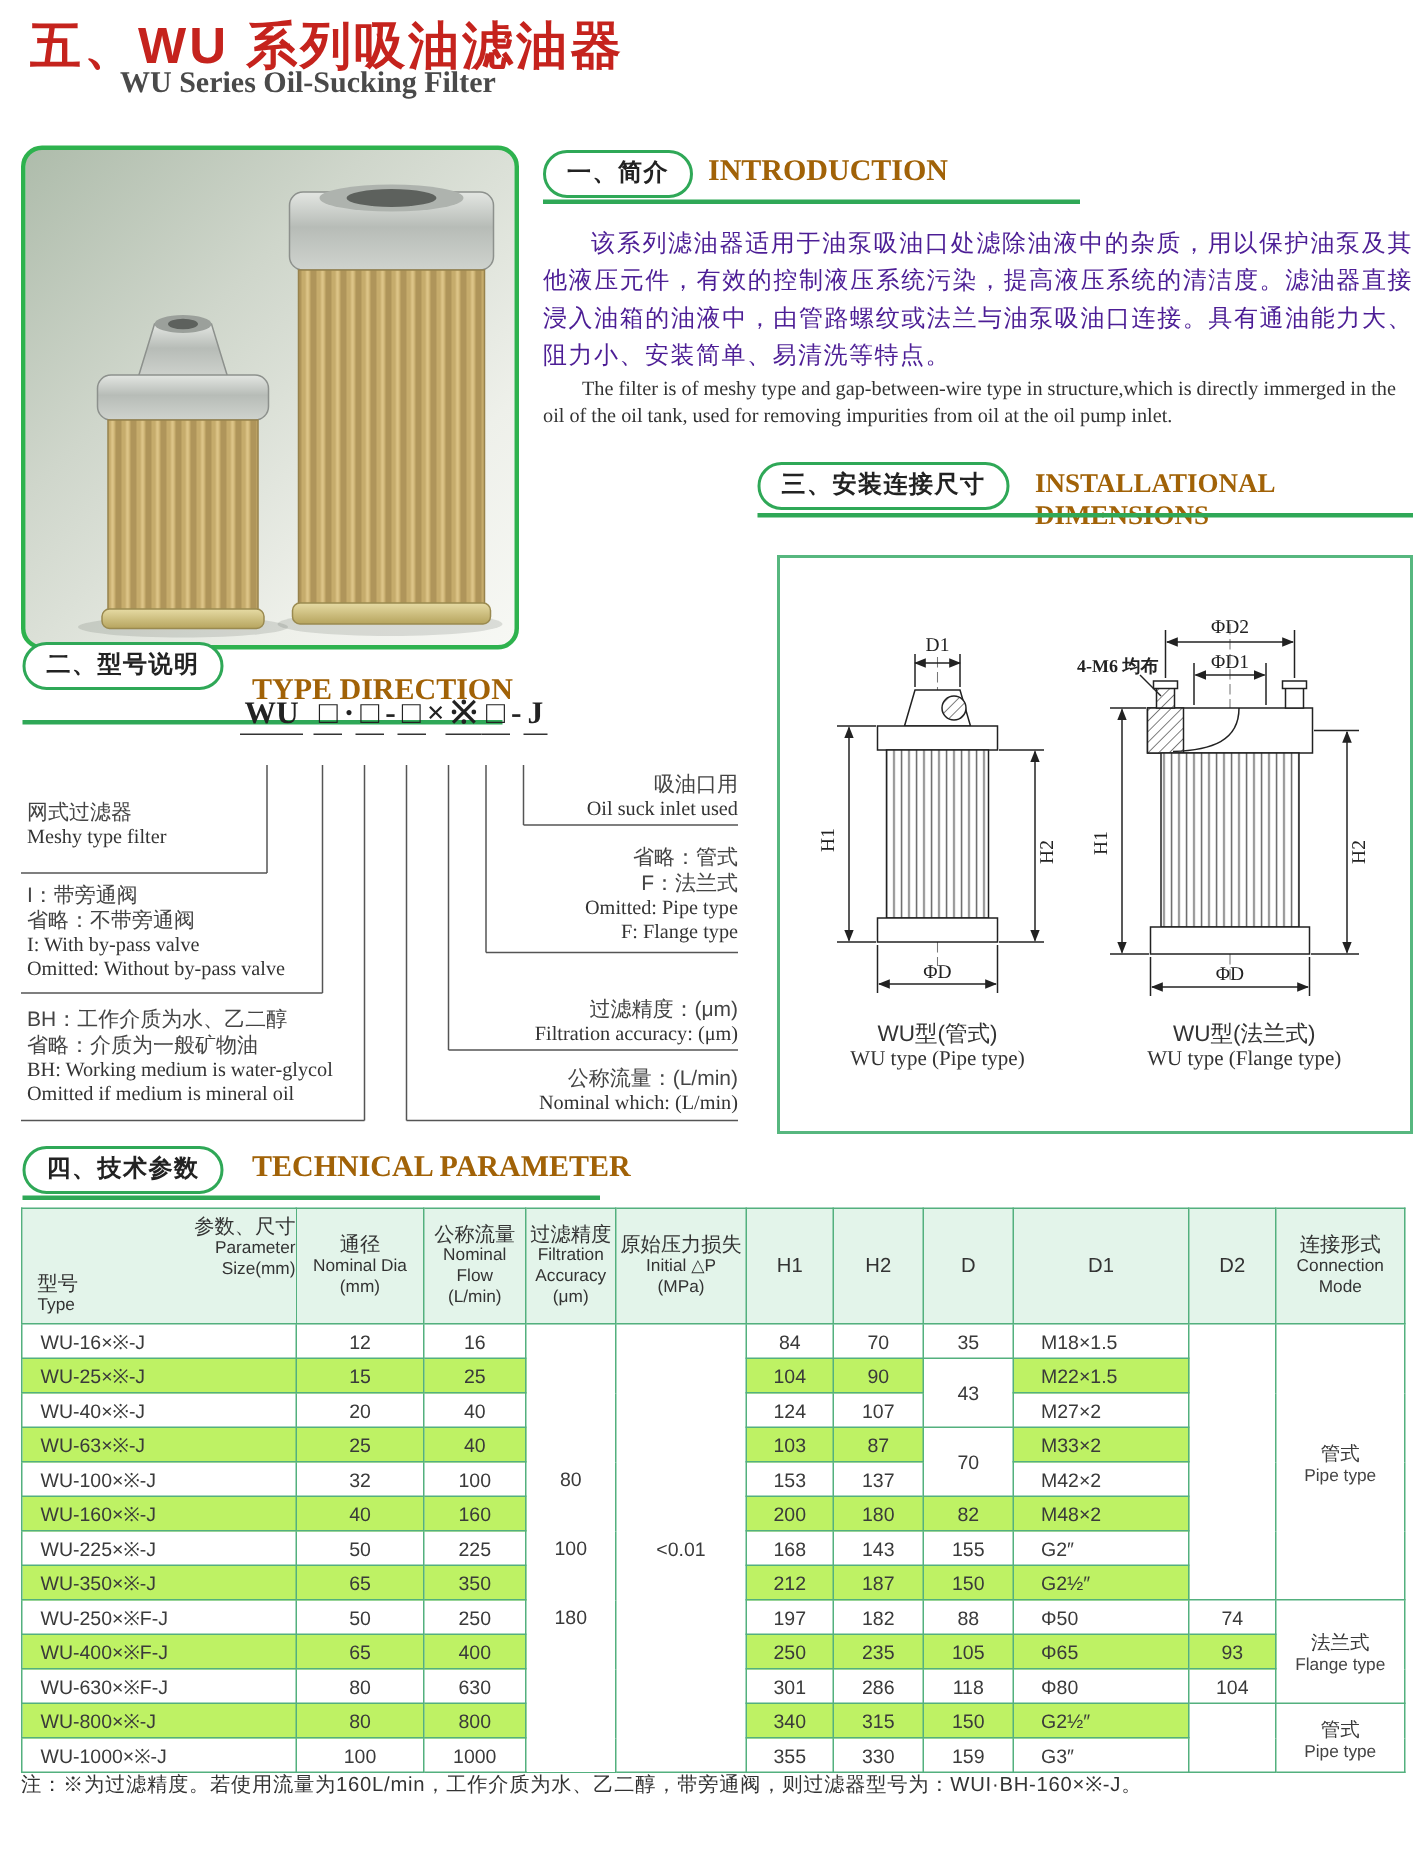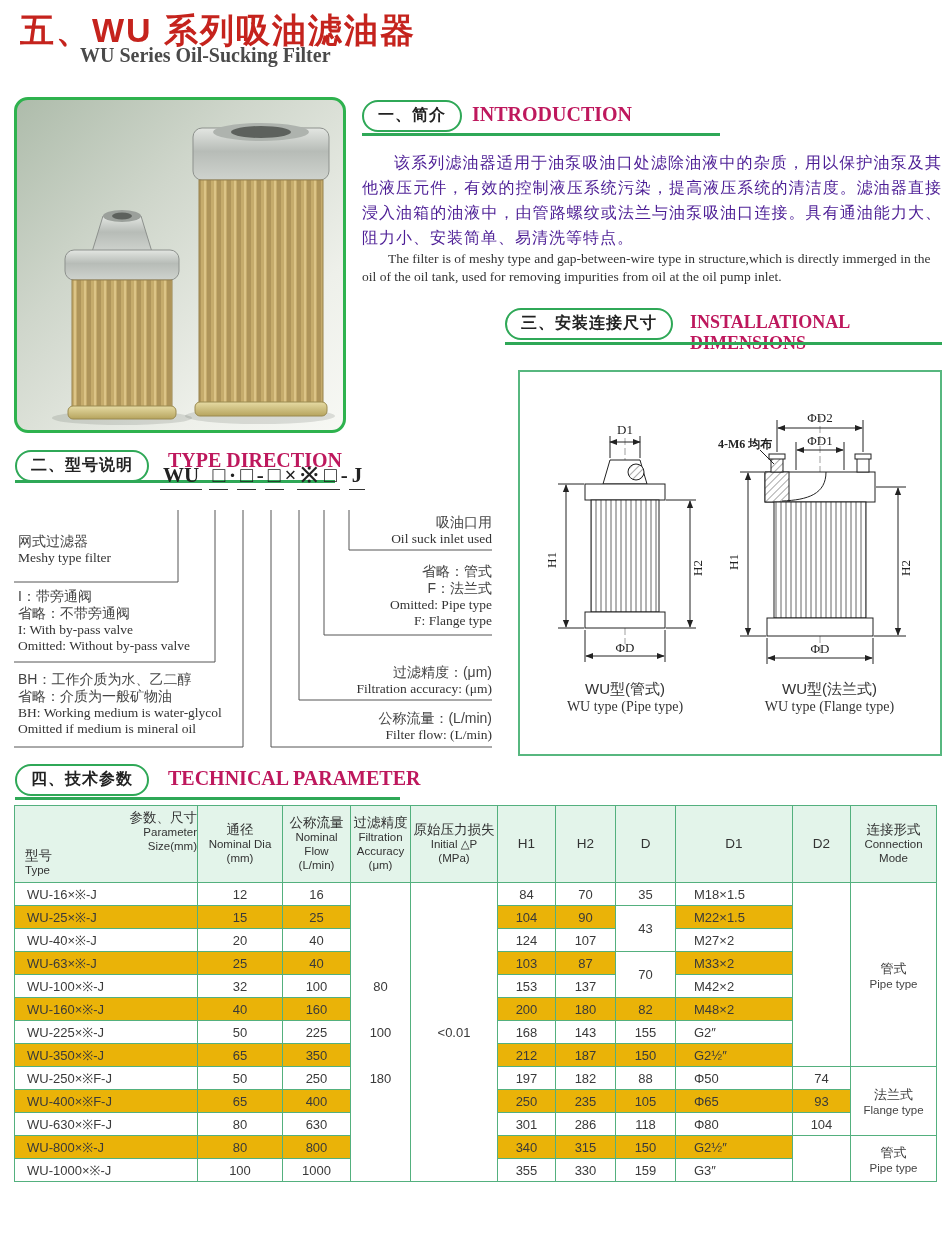--- a/index.html
+++ b/index.html
@@ -4,21 +4,21 @@
 <style>
   html,body{margin:0;padding:0;background:#fff;}
   #page{position:relative;width:950px;height:1236px;background:#fff;overflow:hidden;
         font-family:"Liberation Sans",sans-serif;color:#333;}
   .abs{position:absolute;}
   
   .page-title{font-size:34px;font-weight:bold;color:#c5231d;letter-spacing:2px;}
   .page-subtitle{font-family:"Liberation Serif",serif;font-size:20px;font-weight:bold;color:#4a4a4a;}
   .badge{display:inline-block;border:2px solid #2fa857;border-radius:16px;background:#fff;
          padding:3px 14px 4px 14px;font-size:16px;font-weight:bold;color:#222;letter-spacing:1px;}
-  .sec-heading{font-family:"Liberation Serif",serif;font-weight:bold;color:#be185d;}
+  .sec-heading{font-family:"Liberation Serif",serif;font-weight:bold;color:#a16207;}
   .rule{background:#2fa857;height:3px;}
   
   .photo-box{border:3px solid #2eb24e;border-radius:14px;overflow:hidden;
              background:linear-gradient(135deg,#aebcab 0%,#cfd6cb 35%,#eef0ea 75%,#f7f8f4 100%);}
   
   .intro-zh{font-size:16px;line-height:25px;color:#4c1d95;text-align:justify;text-indent:2em;letter-spacing:1px;}
   .intro-en{font-family:"Liberation Serif",serif;font-size:13.5px;line-height:18px;color:#333;text-indent:26px;}
   
   .lab{font-size:14px;line-height:17px;color:#444;}
   .lab .zh{font-size:14px;}
@@ -31,21 +31,21 @@
   .dim-panel{border:2px solid #57b77f;background:#fff;}
   .cap{text-align:center;color:#333;}
   .cap .zh{font-size:15px;}
   .cap .en{font-family:"Liberation Serif",serif;font-size:14px;}
   
   table.params{border-collapse:collapse;table-layout:fixed;width:922px;}
   table.params th,table.params td{border:1px solid #53b07e;}
   table.params th{background:#e3f4ea;font-weight:normal;color:#333;font-size:13.5px;line-height:1.2;padding:2px;}
   table.params th .en{font-size:11.5px;}
   table.params td{height:22px;padding:0;text-align:center;font-size:13px;color:#3a3a3a;}
-  table.params tr.even td{background:#eab308;}
+  table.params tr.even td{background:#bef264;}
   table.params td.merged{background:#fff !important;}
   table.params td.model{text-align:left;padding-left:12px;}
   table.params td.d1cell{text-align:left;padding-left:18px;}
   table.params td.filt{position:relative;}
   .stack{position:absolute;left:0;right:0;top:0;bottom:0;}
   .stack span{position:absolute;left:0;right:0;transform:translateY(-50%);text-align:center;}
   td.conncell{font-size:13px;}
   td.conncell .en{font-size:11.5px;color:#444;}
   th.corner{position:relative;
     background:linear-gradient(to bottom right,rgba(0,0,0,0) 49.6%,#53b07e 49.6%,#53b07e 50.4%,rgba(0,0,0,0) 50.4%),#e3f4ea;}
@@ -199,21 +199,21 @@
     <div class="abs cap" style="left:15px;top:308px;width:180px;">
       <div class="zh">WU型(管式)</div>
       <div class="en">WU type (Pipe type)</div>
     </div>
     <div class="abs cap" style="left:212px;top:308px;width:195px;">
       <div class="zh">WU型(法兰式)</div>
       <div class="en">WU type (Flange type)</div>
     </div>
   </div>
 
-  <span class="abs badge" style="left:15px;top:450px;font-family:Liberation Mono, monospace;">二、型号说明</span>
+  <span class="abs badge" style="left:15px;top:428px;font-family:Liberation Mono, monospace;">二、型号说明</span>
   <span class="abs sec-heading" style="left:168px;top:449px;font-size:20px;">TYPE DIRECTION</span>
   <div class="abs rule" style="left:15px;top:480px;width:320px;"></div>
 
   <div class="abs model-code" style="left:160px;top:460px;">
     <span class="u">WU</span><span class="s"> </span><span class="u">□</span><span class="s">·</span><span class="u">□</span><span class="s">-</span><span class="u">□</span><span class="s">×</span><span class="u">※</span><span class="u">□</span><span class="s">-</span><span class="u">J</span>
   </div>
 
   <svg class="abs" style="left:0;top:440px;" width="500" height="330">
     <g stroke="#555" stroke-width="1">
       <line x1="178" y1="70" x2="178" y2="142"></line>
@@ -259,21 +259,21 @@
     <div class="zh">F：法兰式</div>
     <div class="en">Omitted: Pipe type</div>
     <div class="en">F: Flange type</div>
   </div>
   <div class="abs lab right" style="left:252px;top:664px;width:240px;">
     <div class="zh">过滤精度：(μm)</div>
     <div class="en">Filtration accuracy: (μm)</div>
   </div>
   <div class="abs lab right" style="left:252px;top:710px;width:240px;">
     <div class="zh">公称流量：(L/min)</div>
-    <div class="en">Filter flow: (L/min)</div>
+    <div class="en">Nominal which: (L/min)</div>
   </div>
 
   <span class="abs badge" style="left:15px;top:764px;">四、技术参数</span>
   <span class="abs sec-heading" style="left:168px;top:767px;font-size:20px;">TECHNICAL PARAMETER</span>
   <div class="abs rule" style="left:15px;top:797px;width:385px;"></div>
 
   <table class="params abs" style="left:14px;top:805px;">
     <colgroup>
       <col style="width:183px">
         <col style="width:85px">
@@ -477,14 +477,15 @@
           <td>100</td>
           <td>1000</td>
           <td>355</td>
           <td>330</td>
           <td>159</td>
           <td class="d1cell">G3″</td>
         </tr>
       </tbody>
   </table>
 
+  <div class="abs note-zh" style="left:14px;top:1180px;width:930px;">注：※为过滤精度。若使用流量为160L/min，工作介质为水、乙二醇，带旁通阀，则过滤器型号为：WUI·BH-160×※-J。</div>
 
 </div>
 
 </body></html>

